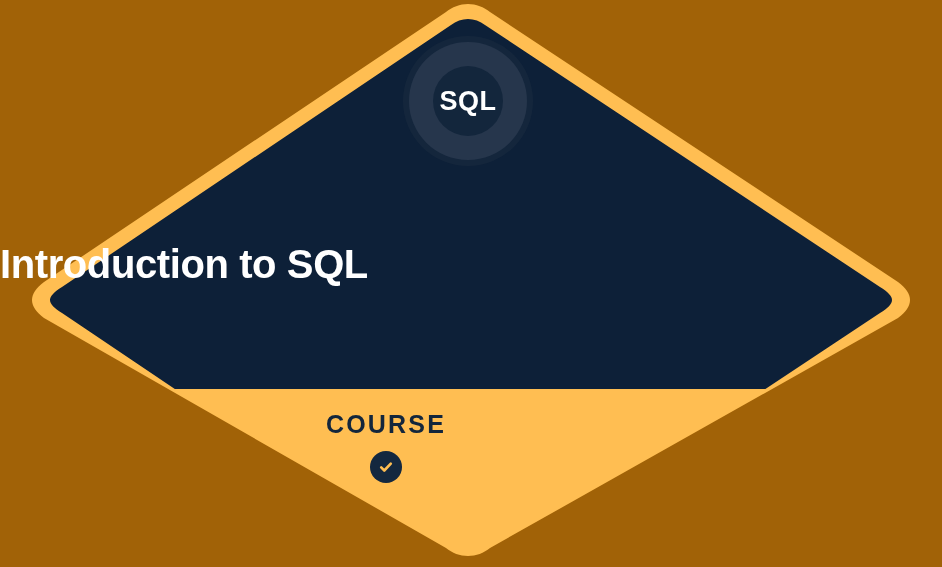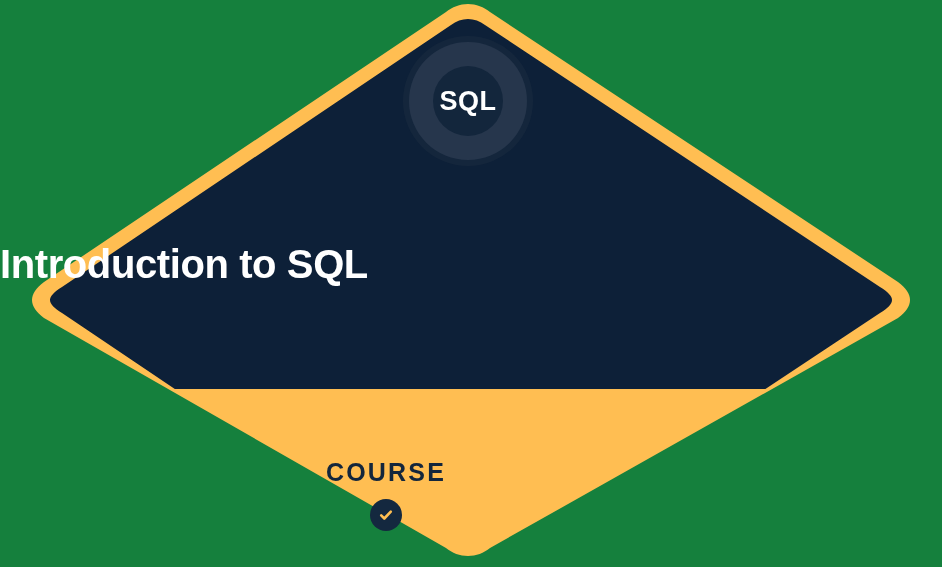--- a/index.html
+++ b/index.html
@@ -10,21 +10,21 @@
   body {
     width: 942px;
     height: 567px;
     overflow: hidden;
     font-family: "DejaVu Sans", sans-serif;
   }
   #badge-stage {
     position: relative;
     width: 942px;
     height: 567px;
-    background: #15803d;
+    background: #a16207;
   }
   #badge-svg {
     position: absolute;
     left: 0;
     top: 0;
     width: 942px;
     height: 567px;
     display: block;
   }
   .emblem-ring {
@@ -85,21 +85,20 @@
     line-height: 1.1;
   }
 
   
   #status-block {
     position: absolute;
     left: 0;
     top: 407px;
     width: 772px;
     text-align: center;
-    margin-top: 48px;
   }
   .status-line {
     color: #13263c;
     font-family: "Liberation Sans", sans-serif;
     font-size: 25px;
     font-weight: bold;
     letter-spacing: 2.2px;
     line-height: 35px;
   }
   #check-badge {

